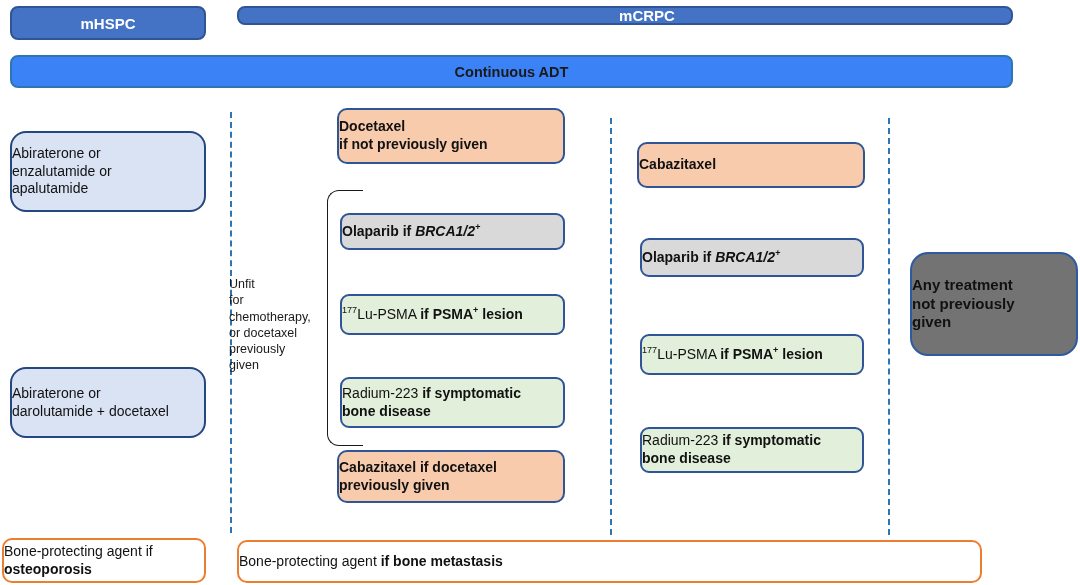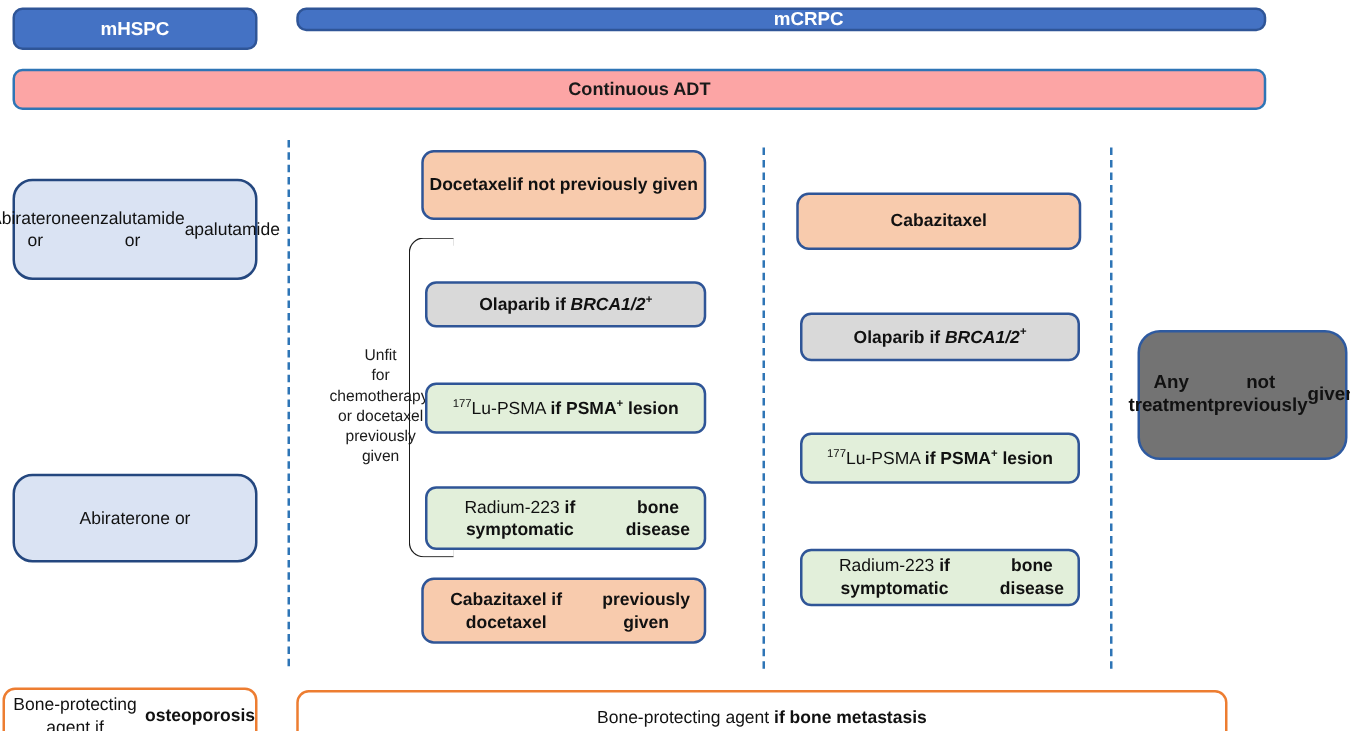--- a/index.html
+++ b/index.html
@@ -6,49 +6,49 @@
   #figure{
     position:relative;
     width:1080px;height:585px;
     background:#ffffff;
     font-family:"Liberation Sans", sans-serif;
     color:#111;
     overflow:hidden;
   }
   .abs{position:absolute;box-sizing:border-box;}
   .box{
-    display:flex;flex-direction:row;align-items:center;justify-content:center;
-    text-align:center;font-size:14px;line-height:1.26;border-radius:10px;margin-top:12px;
+    display:flex;flex-direction:column;align-items:flex-start;justify-content:center;
+    text-align:center;font-size:14px;line-height:1.26;border-radius:10px;
   }
   .hdr{
     background:#4472C4;border:2px solid #2F5597;border-radius:8px;
     color:#ffffff;font-weight:600;font-size:15px;
     display:flex;align-items:center;justify-content:center;
   }
   .adt{
-    background:#fca5a5;border:2px solid #2E75B6;border-radius:8px;
+    background:#3b82f6;border:2px solid #2E75B6;border-radius:8px;
     color:#1a1a1a;font-weight:600;font-size:14.5px;
     display:flex;align-items:center;justify-content:center;
   }
   .lav{background:#DAE3F3;border:2.5px solid #24477F;border-radius:16px;}
   .org{background:#F8CBAD;border:2.5px solid #2F5597;font-weight:700;}
   .gry{background:#D9D9D9;border:2.5px solid #2F5597;}
   .grn{background:#E2EFDA;border:2.5px solid #2F5597;}
   .whtb{background:#737373;border:2.5px solid #2E5AA0;border-radius:18px;font-weight:700;font-size:15px;}
   .orgb{background:#ffffff;border:2.5px solid #ED7D31;border-radius:10px;}
   .dash{width:0;border-left:2px dashed #2E75B6;}
   .bracket{
     width:36px;
     border-left:1.6px solid #1a1a1a;
     border-top:1.6px solid #1a1a1a;
     border-bottom:1.6px solid #1a1a1a;
     border-radius:12px 0 0 12px;
   }
   .bracket-label{
-    text-align:center;font-size:12.5px;line-height:1.3;color:#1a1a1a;margin-left:28px;
+    font-size:12.5px;line-height:1.3;color:#1a1a1a;
   }
   .b{font-weight:700;}
   .it{font-style:italic;font-weight:600;}
   sup{font-size:0.65em;line-height:0;}
 </style>
 </head>
 <body>
 
 <div id="figure">
 
@@ -68,20 +68,21 @@
   <div class="abs dash" style="left:888px;top:118px;height:417px;"></div>
 
   <div class="abs box lav" style="left:10px;top:131px;width:196px;height:81px;">
     <div>Abiraterone or</div>
     <div>enzalutamide or</div>
     <div>apalutamide</div>
   </div>
 
   <div class="abs box lav" style="left:10px;top:367px;width:196px;height:71px;">
     <div>Abiraterone or</div>
+    <div>darolutamide + docetaxel</div>
   </div>
 
   <div class="abs box org" style="left:337px;top:108px;width:228px;height:56px;">
     <div>Docetaxel</div>
     <div>if not previously given</div>
   </div>
 
   <div class="abs bracket" style="left:327px;top:190px;height:256px;"></div>
   <div class="abs bracket-label" style="left:229px;top:276px;width:95px;">
     <div>Unfit</div>

